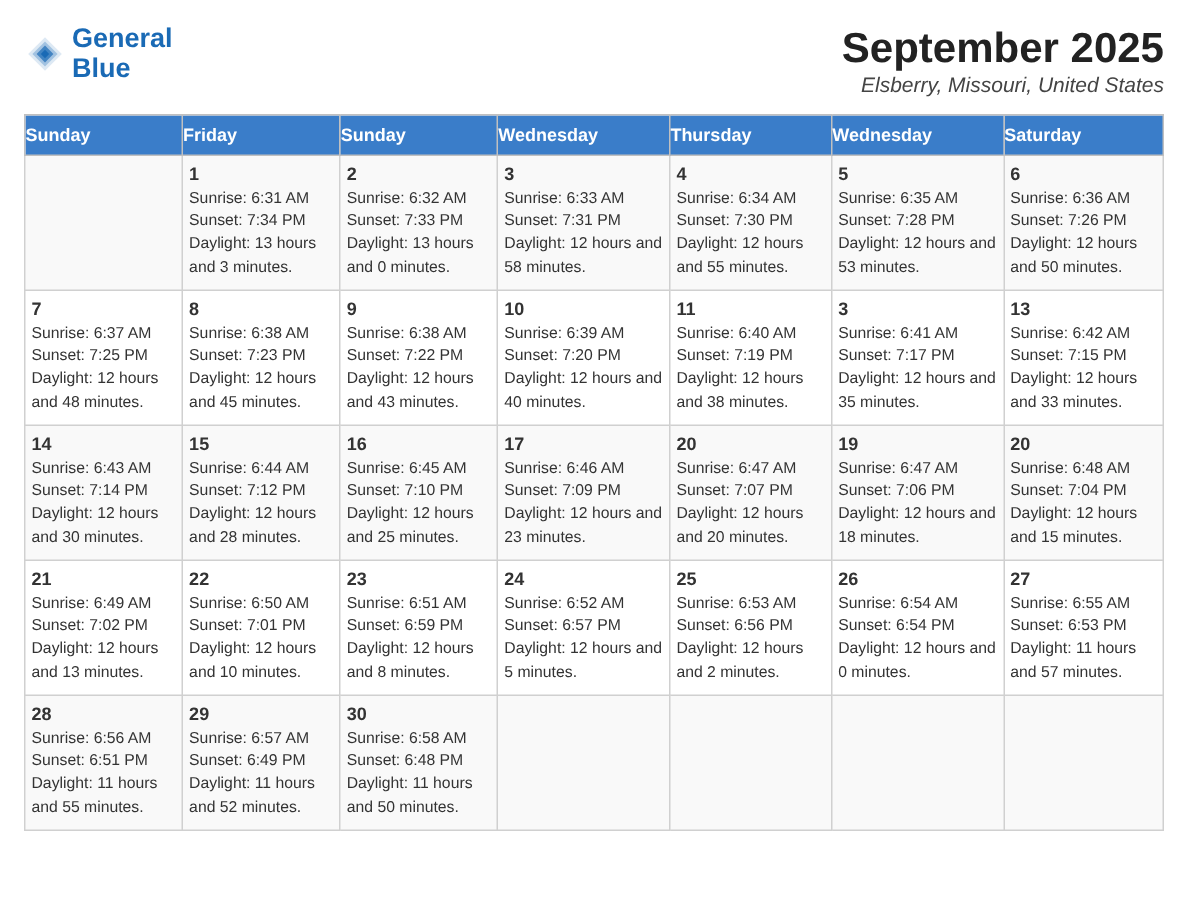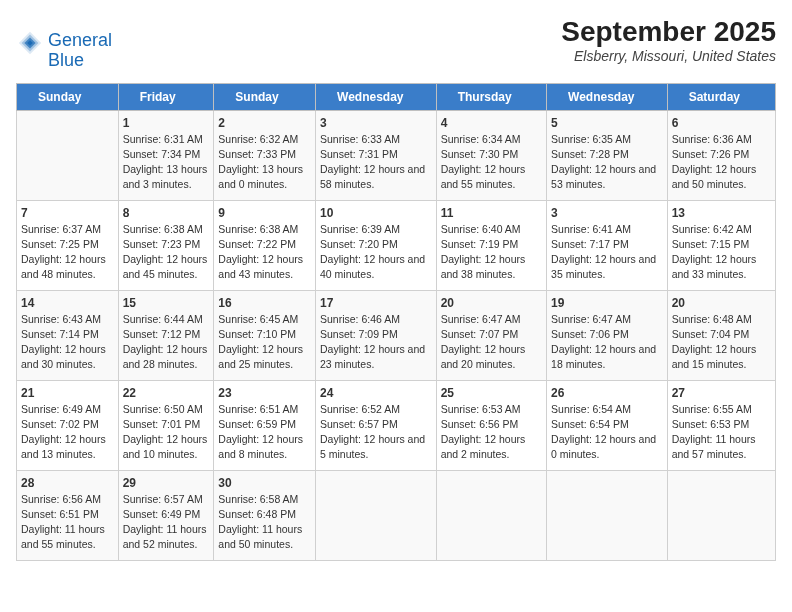--- a/index.html
+++ b/index.html
@@ -16,24 +16,23 @@
       align-items: flex-start;
       margin-bottom: 12px;
     }
     .logo {
       display: flex;
       align-items: center;
       gap: 4px;
     }
     .logo-text {
       font-size: 18px;
-      font-weight: normal;
+      font-weight: bold;
       color: #000;
       line-height: 1.1;
-      margin-top: 15px;
     }
     .logo-text span {
       color: #1a6ab5;
     }
     .logo-icon {
       width: 28px;
       height: 28px;
     }
     .title-block {
       text-align: right;
@@ -50,21 +49,21 @@
       font-style: italic;
     }
     table {
       width: 100%;
       border-collapse: collapse;
       font-size: 11px;
     }
     thead tr th {
       background-color: #3a7dc9;
       color: #fff;
-      padding: 6px 21px;
+      padding: 6px 0;
       text-align: left;
       font-size: 12px;
       font-weight: bold;
       border: 1px solid #c0c0c0;
     }
     tbody tr td {
       vertical-align: top;
       padding: 5px 4px;
       border: 1px solid #d0d0d0;
       color: #333;

